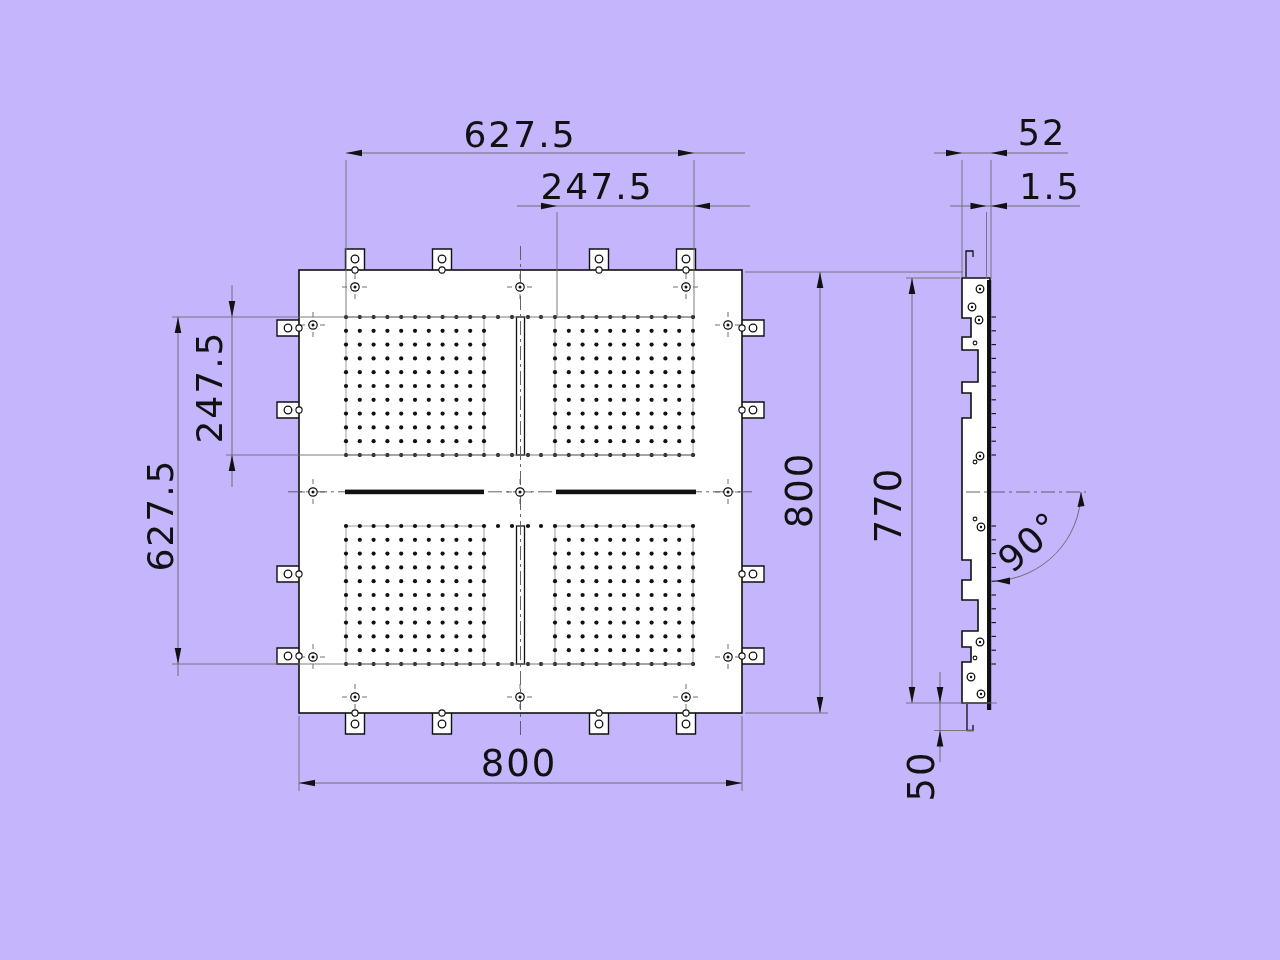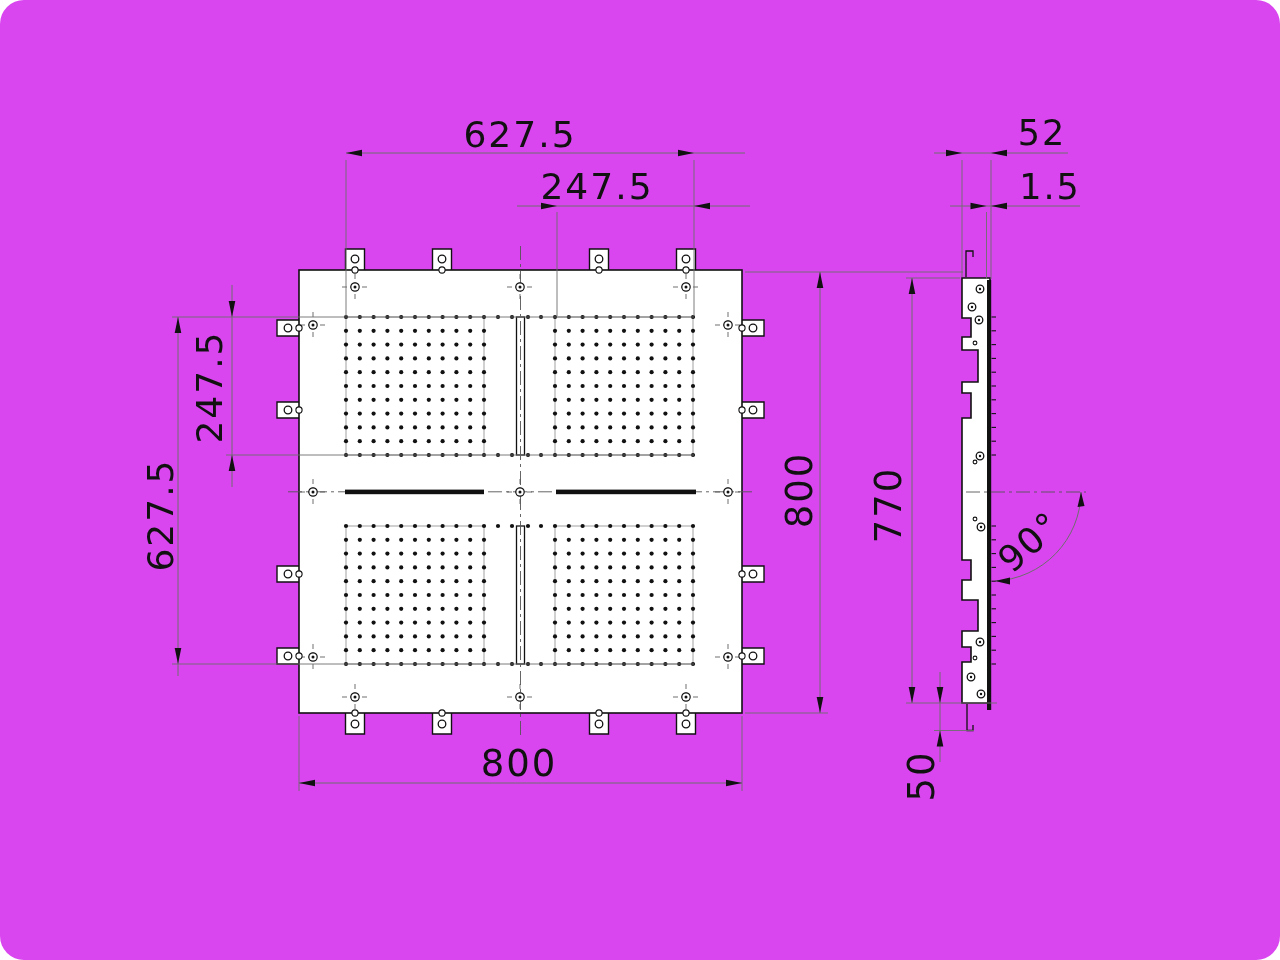--- a/index.html
+++ b/index.html
@@ -1,16 +1,16 @@
 <!DOCTYPE html>
 <html style="--line: #111111;"><head>
 <meta charset="utf-8">
 <style>
   html,body{margin:0;padding:0;background:#fff;}
-  .stage{width:1280px;height:960px;background:#d946ef;position:relative;overflow:hidden;border-radius:24px;}
+  .stage{width:1280px;height:960px;background:#c4b5fd;position:relative;overflow:hidden;}
   svg{display:block;}
   .outline{fill:#ffffff;stroke:#111;stroke-width:1.6;}
   .thin{stroke:#111;stroke-width:1.3;fill:none;}
   .dimline{stroke:#6e6e6e;stroke-width:1;fill:none;}
   .extline{stroke:#6e6e6e;stroke-width:0.9;fill:none;}
   .gridline{stroke:#8a8a8a;stroke-width:0.8;fill:none;}
   .cline{stroke:#555;stroke-width:0.9;fill:none;stroke-dasharray:14 4 3 4;}
   .cross{stroke:#555;stroke-width:0.85;fill:none;stroke-dasharray:5 3 9 3;}
   .arrow{fill:#111;stroke:none;}
   .dim-text{font-family:"DejaVu Sans","Liberation Sans",sans-serif;font-size:36px;fill:#111;letter-spacing:2px;}

